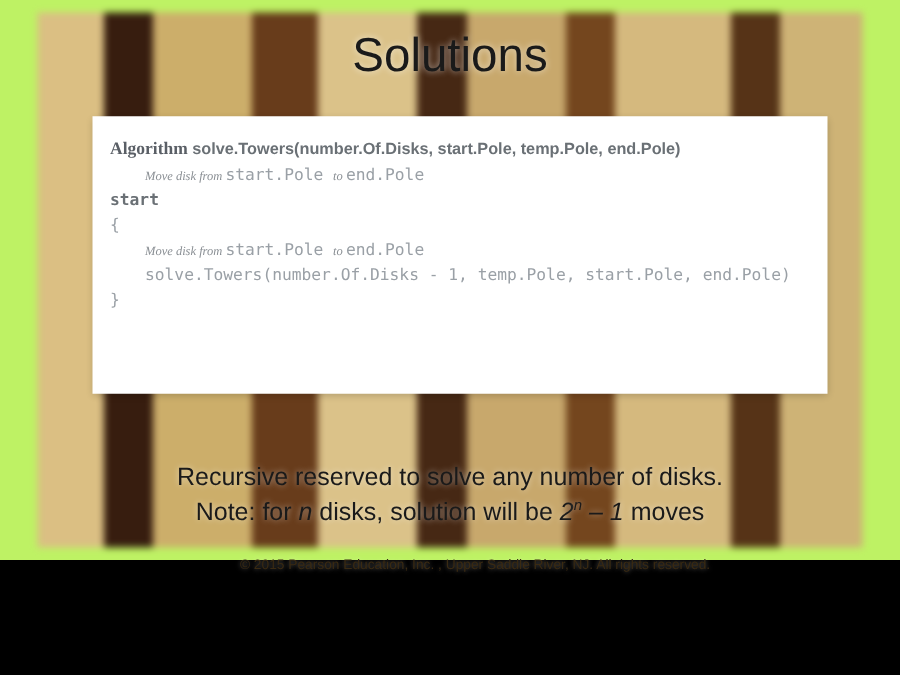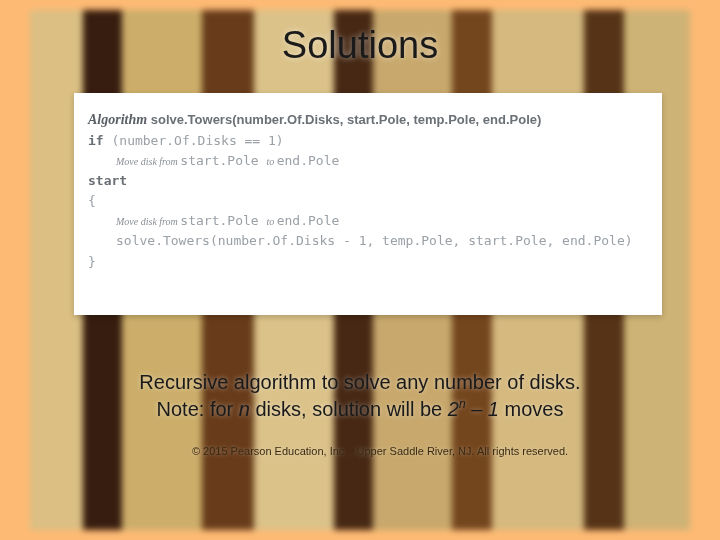--- a/index.html
+++ b/index.html
@@ -6,22 +6,22 @@
     margin: 0;
     padding: 0;
     width: 720px;
     height: 540px;
     overflow: hidden;
     font-family: Arial, Helvetica, sans-serif;
     background: #000;
   }
   .outer {
     width: 720px;
-    height: 540px;
-    background: #fdba74;
+    height: 448px;
+    background: #bef264;
     position: relative;
   }
   .slide-bg {
     position: absolute;
     left: 30px;
     top: 10px;
     right: 30px;
     bottom: 10px;
     background: linear-gradient(90deg,
       #e6c98a 0%, #e6c98a 8%,
@@ -58,21 +58,20 @@
     padding: 16px 14px 16px 14px;
     min-height: 190px;
     color: #9aa0a6;
     font-size: 13px;
     line-height: 1.55;
     font-family: "Consolas", "Menlo", monospace;
     box-shadow: 0 2px 6px rgba(0,0,0,0.2);
   }
   .code-box .kw-alg {
     color: #5a5f66;
-    font-style: italic;
     font-weight: bold;
     font-family: "Times New Roman", serif;
     font-size: 14px;
   }
   .code-box .sig {
     color: #6a7075;
     font-family: Liberation Sans, sans-serif;
     font-weight: 600;
   }
   .code-box .kw {
@@ -115,30 +114,29 @@
 <body>
 
 <div class="outer">
   <div class="slide-bg"></div>
   <div class="slide">
 
     <div class="title">Solutions</div>
 
     <div class="code-box">
       <div class="code-line ind1"><span class="kw-alg">Algorithm</span><span class="sig"> solve.Towers(number.Of.Disks, start.Pole, temp.Pole, end.Pole)</span></div>
-      <div class="code-line ind1"><span class="kw">if</span><span class="mono"> (number.Of.Disks == 1)</span></div>
       <div class="code-line ind2"><span class="action">Move disk from </span><span class="mono">start.Pole </span><span class="action">to </span><span class="mono">end.Pole</span></div>
       <div class="code-line ind1"><span class="kw">start</span></div>
       <div class="code-line ind1"><span class="mono">{</span></div>
       <div class="code-line ind2"><span class="action">Move disk from </span><span class="mono">start.Pole </span><span class="action">to </span><span class="mono">end.Pole</span></div>
       <div class="code-line ind2"><span class="mono">solve.Towers(number.Of.Disks - 1, temp.Pole, start.Pole, end.Pole)</span></div>
       <div class="code-line ind1"><span class="mono">}</span></div>
     </div>
 
     <div class="caption">
-      <div>Recursive algorithm to solve any number of disks.</div>
+      <div>Recursive reserved to solve any number of disks.</div>
       <div><span>Note: for </span><span class="ital">n</span><span> disks, solution will be </span><span class="ital">2</span><sup>n</sup><span class="ital"> – 1</span><span> moves</span></div>
     </div>
 
     <div class="footer">© 2015 Pearson Education, Inc. , Upper Saddle River, NJ.  All rights reserved.</div>
 
   </div>
 </div>
 
 </body></html>

